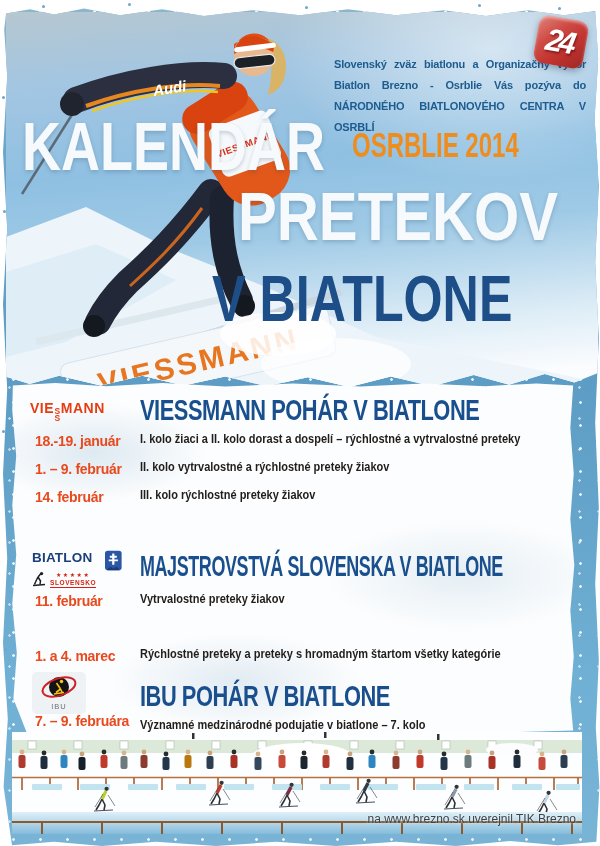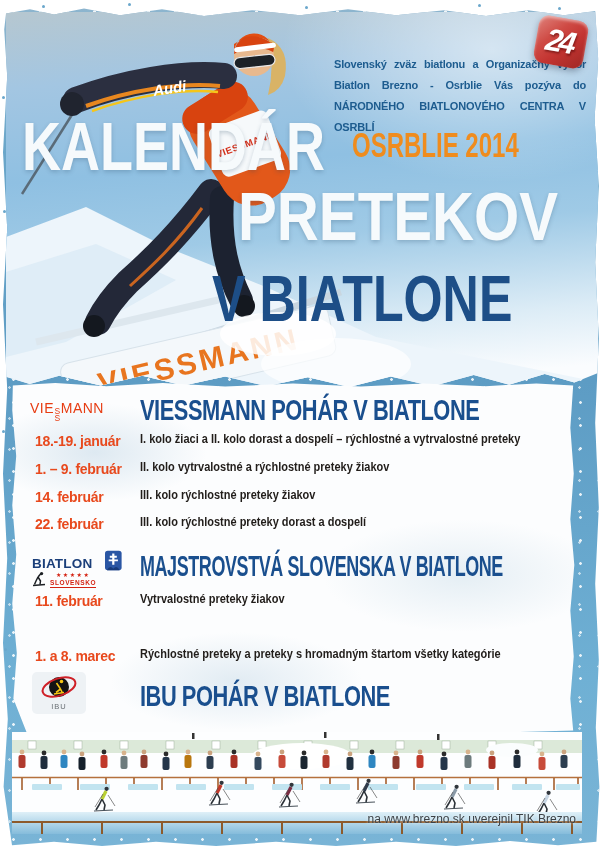--- a/index.html
+++ b/index.html
@@ -64,28 +64,28 @@
   .h3{left:140px;top:682px;transform:scale(.95,1.25);}
 
   
   .row{position:absolute;left:0;width:100%;z-index:3;height:22px;}
   .date{position:absolute;left:35px;width:102px;font-weight:bold;font-size:14px;letter-spacing:-0.3px;
     color:#e8491d;line-height:1.35;}
   .desc{position:absolute;left:140px;font-weight:bold;font-size:12.5px;color:#211d1a;white-space:nowrap;
     transform:scaleX(.88);transform-origin:left top;letter-spacing:0;}
 
   
-  .vmlogo{position:absolute;left:30px;top:400px;z-index:3;color:#e73c12;font-weight:normal;font-size:14px;
+  .vmlogo{position:absolute;left:30px;top:400px;z-index:3;color:#e73c12;font-weight:bold;font-size:14px;
     letter-spacing:.5px;white-space:nowrap;}
   .vm-ss{display:inline-flex;flex-direction:column;font-size:8.5px;line-height:.82;vertical-align:-1px;
     letter-spacing:0;margin:0 .5px;}
 
   
   .btlogo{position:absolute;left:32px;top:550px;width:90px;z-index:3;}
-  .btrow1{display:flex;align-items:flex-end;gap:13px;}
+  .btrow1{display:flex;align-items:flex-start;gap:13px;}
   .btname{color:#1b3f7a;font-weight:bold;font-size:13.5px;letter-spacing:.2px;}
   .btrow2{display:flex;align-items:flex-start;gap:3px;margin-top:1px;}
   .btright{display:flex;flex-direction:column;align-items:center;}
   .btstars{color:#d42313;font-size:6px;letter-spacing:1.5px;line-height:1;}
   .btcountry{color:#d42313;font-weight:bold;font-size:6.5px;letter-spacing:.6px;border-bottom:1px solid #d42313;
     line-height:1.4;}
 
   
   .ibulogo{position:absolute;left:32px;top:672px;z-index:3;}
 
@@ -192,24 +192,20 @@
       <span class="date">18.-19. január</span>
       <span class="desc">I. kolo žiaci a II. kolo dorast a dospelí – rýchlostné a vytrvalostné preteky</span>
     </div>
     <div class="row" style="top:460px">
       <span class="date">1. – 9. február</span>
       <span class="desc">II. kolo vytrvalostné a rýchlostné preteky žiakov</span>
     </div>
     <div class="row" style="top:488px">
       <span class="date">14. február</span>
       <span class="desc">III. kolo rýchlostné preteky žiakov</span>
-    </div>
-    <div class="row" style="top:515px">
-      <span class="date">22. február</span>
-      <span class="desc">III. kolo rýchlostné preteky dorast a dospelí</span>
     </div>
 
     <div class="btlogo">
       <div class="btrow1">
         <span class="btname">BIATLON</span>
         <svg width="18" height="21" viewBox="0 0 18 21">
           <rect width="18" height="21" rx="3" fill="#2a56a4"></rect>
           <path d="M9 3 V15" stroke="#fff" stroke-width="2.4"></path>
           <path d="M5.2 6.4 H12.8" stroke="#fff" stroke-width="2"></path>
           <path d="M4 10.4 H14" stroke="#fff" stroke-width="2"></path>
@@ -231,40 +227,44 @@
         </div>
       </div>
     </div>
     <div class="shead h2">MAJSTROVSTVÁ SLOVENSKA V BIATLONE</div>
 
     <div class="row" style="top:592px">
       <span class="date">11. február</span>
       <span class="desc">Vytrvalostné preteky žiakov</span>
     </div>
     <div class="row" style="top:647px">
-      <span class="date">1. a 8. marec</span>
+      <span class="date">1. a 4. marec</span>
       <span class="desc">Rýchlostné preteky a preteky s hromadným štartom všetky kategórie</span>
     </div>
 
     <div class="ibulogo">
       <svg width="54" height="42" viewBox="0 0 54 42">
         <rect width="54" height="42" rx="5" fill="#eef2f5"></rect>
         <circle cx="27" cy="15" r="10" fill="#141414"></circle>
         <g stroke="#f6c514" stroke-width="1.6" fill="none">
           <line x1="24.5" y1="11" x2="28.5" y2="17"></line>
           <path d="M28.5 17 L24 20.5 M28.5 17 L30.5 21"></path>
           <line x1="22" y1="22" x2="32" y2="20.5"></line>
         </g>
         <circle cx="29.5" cy="9.5" r="1.8" fill="#f6c514"></circle>
         <ellipse cx="27" cy="15" rx="17" ry="8.5" fill="none" stroke="#cf2027" stroke-width="2" transform="rotate(-18 27 15)"></ellipse>
         <text x="27" y="37" font-size="7.5" fill="#6a7075" text-anchor="middle" letter-spacing="1">IBU</text>
       </svg>
     </div>
     <div class="shead h3">IBU POHÁR V BIATLONE</div>
 
+    <div class="row" style="top:712px">
+      <span class="date">7. – 9. februára</span>
+      <span class="desc" style="top:6px">Významné medzinárodné podujatie v biatlone – 7. kolo</span>
+    </div>
 
     <div class="crowd">
       <svg viewBox="0 0 570 102" preserveAspectRatio="none">
         <defs>
           <linearGradient id="gb" x1="0" y1="0" x2="0" y2="1">
             <stop offset="0" stop-color="#dff0f8"></stop>
               <stop offset="1" stop-color="#85bcdb"></stop>
           </linearGradient>
         </defs>
         <rect x="0" y="0" width="570" height="84" fill="#fdfeff"></rect>

